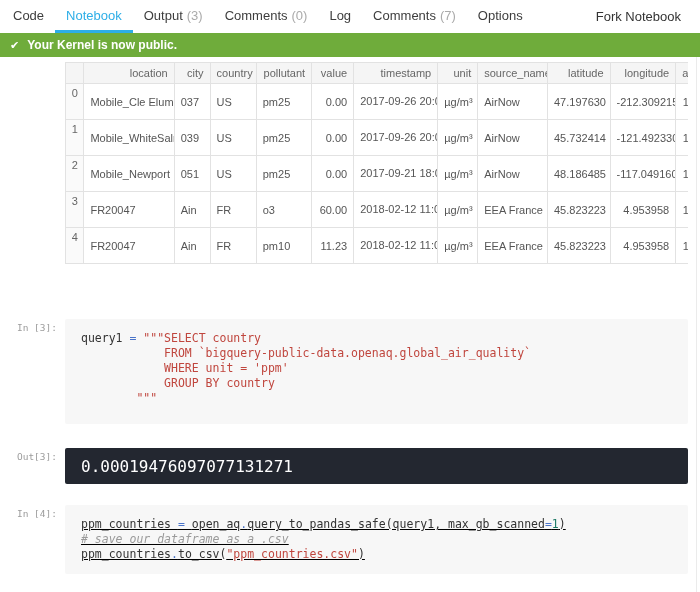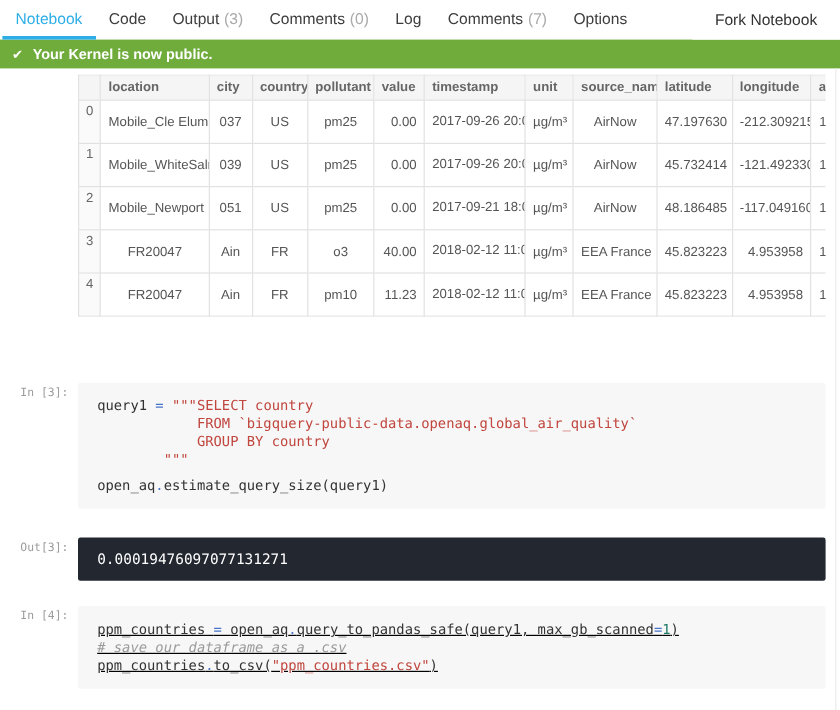--- a/index.html
+++ b/index.html
@@ -19,52 +19,52 @@
   .banner { height:24px; background:#6fac3b; color:#fff; display:flex; align-items:center; padding-left:10px; font-size:12px; font-weight:bold; }
   .banner .check { font-size:11px; margin-right:8px; font-weight:normal; }
 
   
   .card-edge { position:absolute; right:3px; top:57px; bottom:0; width:1px; background:#ebebeb; }
 
   
   .df-wrap { margin:5px 0 0 65px; width:623px; overflow:hidden; }
   table.df { border-collapse:collapse; table-layout:fixed; width:640px; font-size:11px; color:#555; }
   table.df th, table.df td { border:1px solid #e2e2e2; overflow:hidden; white-space:nowrap; }
-  table.df thead th { background:#f5f5f5; color:#666; font-weight:bold; text-align:left; height:21px; padding:2px 6px; }
+  table.df thead th { background:#f5f5f5; color:#666; font-weight:normal; text-align:right; height:21px; padding:2px 6px; }
   table.df tbody th { background:#fafafa; color:#666; font-weight:normal; vertical-align:top; text-align:center; padding:3px 4px; height:36px; }
   table.df tbody td { padding:3px 6px; vertical-align:middle; }
-  td.al-l { text-align:center; } td.al-r { text-align:right; }
+  td.al-l { text-align:left; } td.al-r { text-align:right; }
   td.al-c { text-align:center; white-space:pre-line; line-height:1.45; }
 
   
   .cell { position:relative; margin-left:65px; width:623px; }
   .cell-label { position:absolute; right:631px; top:3px; width:60px; text-align:right; font-family:"DejaVu Sans Mono", monospace; font-size:9.5px; color:#9c9c9c; white-space:nowrap; }
   .code-box { background:#f7f7f7; padding:12px 16px; font-family:"DejaVu Sans Mono", monospace; font-size:11.5px; line-height:15px; color:#333; border-radius:2px; }
   .code-line { white-space:pre; }
   .code-gap { height:6px; }
   .tok-v { color:#333; }
   .tok-o { color:#4a74c9; }
   .tok-s { color:#c0463e; }
   .tok-n { color:#1e7a66; }
   .tok-cm { color:#9a9a9a; font-style:italic; }
-  .out-box { background:#232730; color:#fff; height:36px; display:flex; align-items:center; padding:16px 16px; font-family:"DejaVu Sans Mono", monospace; font-size:12px; border-radius:2px; }
+  .out-box { background:#232730; color:#fff; height:36px; display:flex; align-items:center; padding:16px 16px; font-family:"DejaVu Sans Mono", monospace; font-size:16px; border-radius:2px; }
   .cell-in3 { margin-top:55px; }
   .cell-out3 { margin-top:24px; }
   .cell-in4 { margin-top:21px;text-decoration:underline; }
 </style>
 </head>
 <body>
 
 <div class="nav">
   <div class="nav-tabs" id="nav-tabs">
+      <div class="nav-tab">
+        <span class="tab-label">Code</span>
+      </div>
       <div class="nav-tab active">
         <span class="tab-label">Notebook</span>
-      </div>
-      <div class="nav-tab">
-        <span class="tab-label">Code</span>
       </div>
       <div class="nav-tab">
         <span class="tab-label">Output</span>
         <span class="nav-count">(3)</span>
       </div>
       <div class="nav-tab">
         <span class="tab-label">Comments</span>
         <span class="nav-count">(0)</span>
       </div>
       <div class="nav-tab">
@@ -167,21 +167,21 @@
           <td class="al-r">48.186485</td>
           <td class="al-r">-117.049160</td>
           <td class="al-r">1.0</td>
         </tr>
         <tr>
           <th>3</th>
           <td class="al-l">FR20047</td>
           <td class="al-l">Ain</td>
           <td class="al-l">FR</td>
           <td class="al-l">o3</td>
-          <td class="al-r">40.00</td>
+          <td class="al-r">60.00</td>
           <td class="al-c">2018-02-12
 11:00:00+00:00</td>
           <td class="al-l">µg/m³</td>
           <td class="al-l">EEA France</td>
           <td class="al-r">45.823223</td>
           <td class="al-r">4.953958</td>
           <td class="al-r">1.0</td>
         </tr>
         <tr>
           <th>4</th>
@@ -200,24 +200,24 @@
         </tr>
       </tbody>
     </table>
 </div>
 
 <div class="cell cell-in3" id="cell-in3">
   <div class="cell-label">In [3]:</div>
   <div class="code-box">
       <div class="code-line"><span class="tok-v">query1 </span><span class="tok-o">= </span><span class="tok-s">"""SELECT country</span></div>
       <div class="code-line"><span class="tok-s">            FROM `bigquery-public-data.openaq.global_air_quality`</span></div>
+      <div class="code-line"><span class="tok-s">            WHERE unit = 'ppm'</span></div>
       <div class="code-line"><span class="tok-s">            GROUP BY country</span></div>
       <div class="code-line"><span class="tok-s">        """</span></div>
       <div class="code-gap"></div>
-      <div class="code-line"><span class="tok-v">open_aq</span><span class="tok-o">.</span><span class="tok-v">estimate_query_size(query1)</span></div>
     </div>
 </div>
 
 <div class="cell cell-out3">
   <div class="cell-label">Out[3]:</div>
   <div class="out-box">
     <span>0.00019476097077131271</span>
   </div>
 </div>
 

